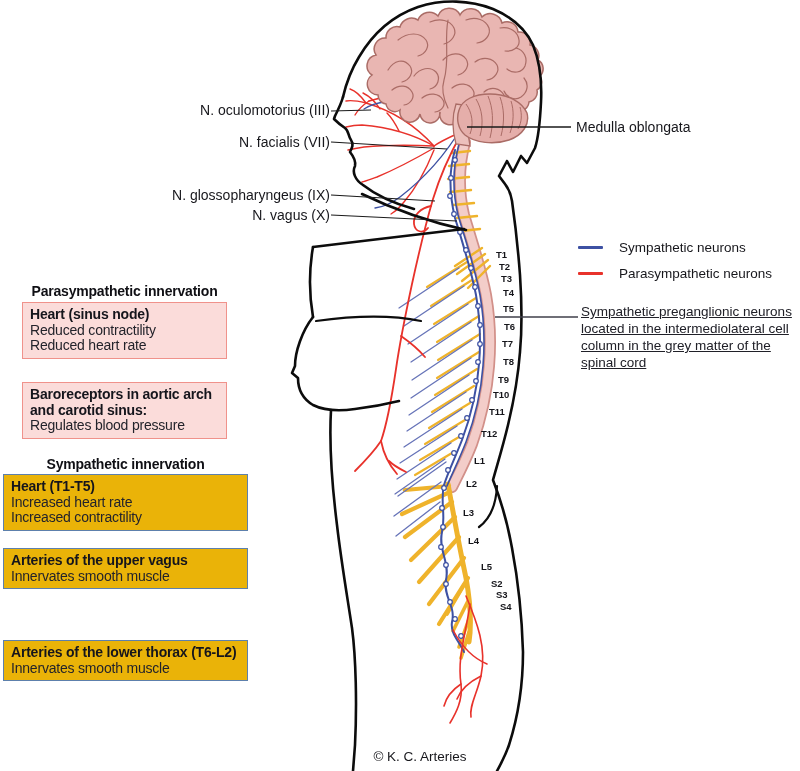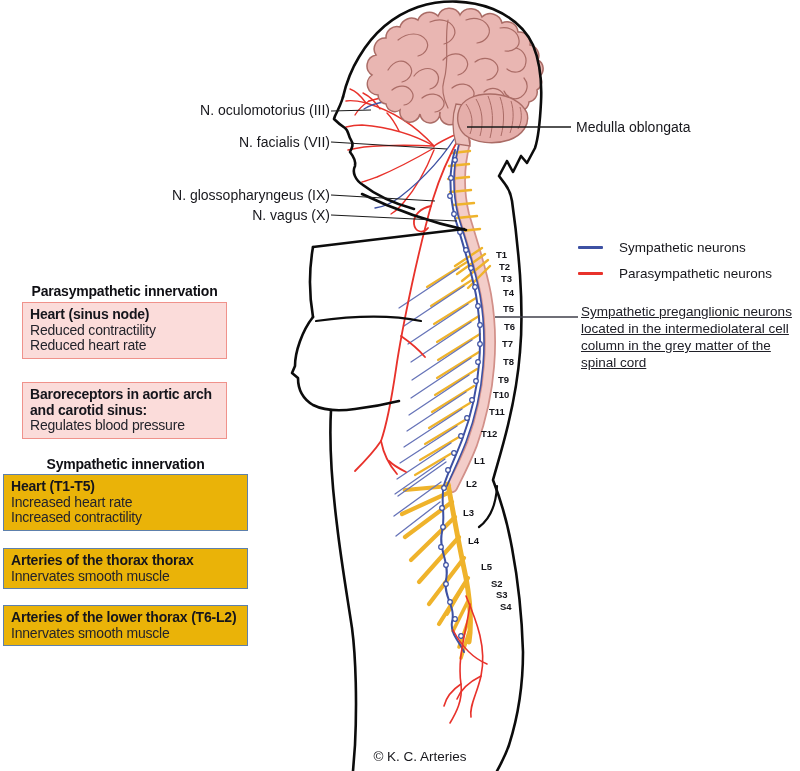--- a/index.html
+++ b/index.html
@@ -278,23 +278,23 @@
   <div>Regulates blood pressure</div>
 </div>
 
 <div class="abs sec-heading" style="left:3px;top:456px;width:245px;">Sympathetic innervation</div>
 <div class="abs info-box blue-box" style="top:474px;">
   <div class="box-title">Heart (T1-T5)</div>
   <div>Increased heart rate</div>
   <div>Increased contractility</div>
 </div>
 <div class="abs info-box blue-box" style="top:548px;">
-  <div class="box-title">Arteries of the thorax thorax</div>
+  <div class="box-title">Arteries of the upper vagus</div>
   <div>Innervates smooth muscle</div>
 </div>
-<div class="abs info-box blue-box" style="top:605px;">
+<div class="abs info-box blue-box" style="top:640px;">
   <div class="box-title">Arteries of the lower thorax (T6-L2)</div>
   <div>Innervates smooth muscle</div>
 </div>
 
 <div class="abs credit" style="left:335px;top:749px;">© K. C. Arteries</div>
 
 </div>
 
 </body></html>

